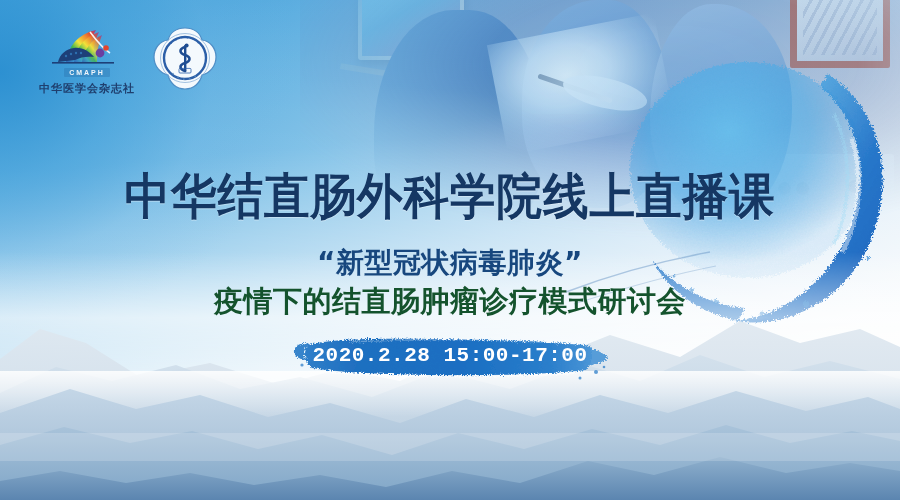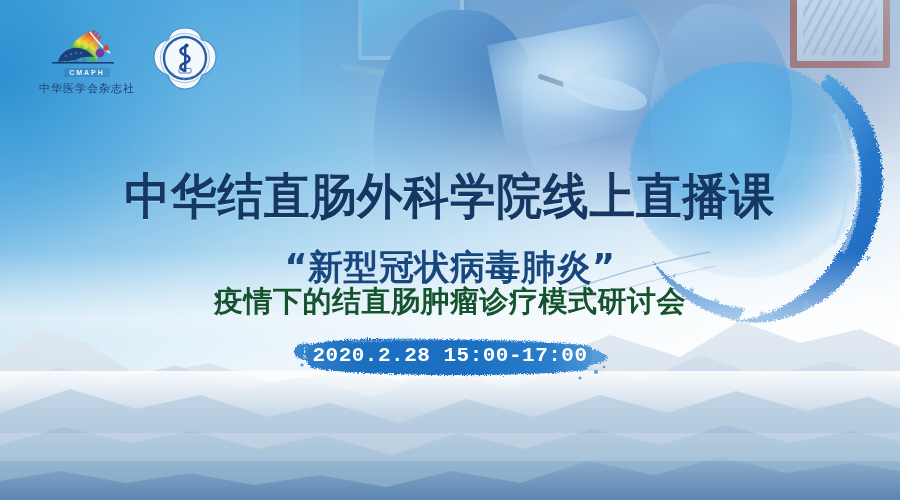--- a/index.html
+++ b/index.html
@@ -221,21 +221,21 @@
     letter-spacing: 2px;
     font-weight: 700;
     color: #f0f6fb;
     background: rgba(40,110,170,0.35);
     padding: 1px 5px;
     border-radius: 1px;
   }
   .logo-cmaph .cn {
     margin-top: 4px;
     font-size: 11px;
-    font-weight: 400;
+    font-weight: 700;
     letter-spacing: 1px;
     color: #1f3f6e;
     white-space: nowrap;
     font-family: "DejaVu Sans", sans-serif;
   }
 
   .logo-seal { width: 66px; height: 66px; }
   .logo-seal svg { display:block; }
 
   
@@ -262,21 +262,21 @@
     transform: scaleX(0.93);
     text-shadow: 0 1px 0 rgba(255,255,255,0.35);
   }
 
   .sub-1 {
     position: absolute;
     left: 0; top: 224px;
     width: 900px;
     text-align: center;
     font-family: "DejaVu Sans", sans-serif;
-    font-size: 35px;
+    font-size: 28px;
     font-weight: 700;
     letter-spacing: 0.5px;
     color: #17477e;
   }
   .sub-2 {
     position: absolute;
     left: 0; top: 262px;
     width: 900px;
     text-align: center;
     font-family: "DejaVu Sans", sans-serif;

